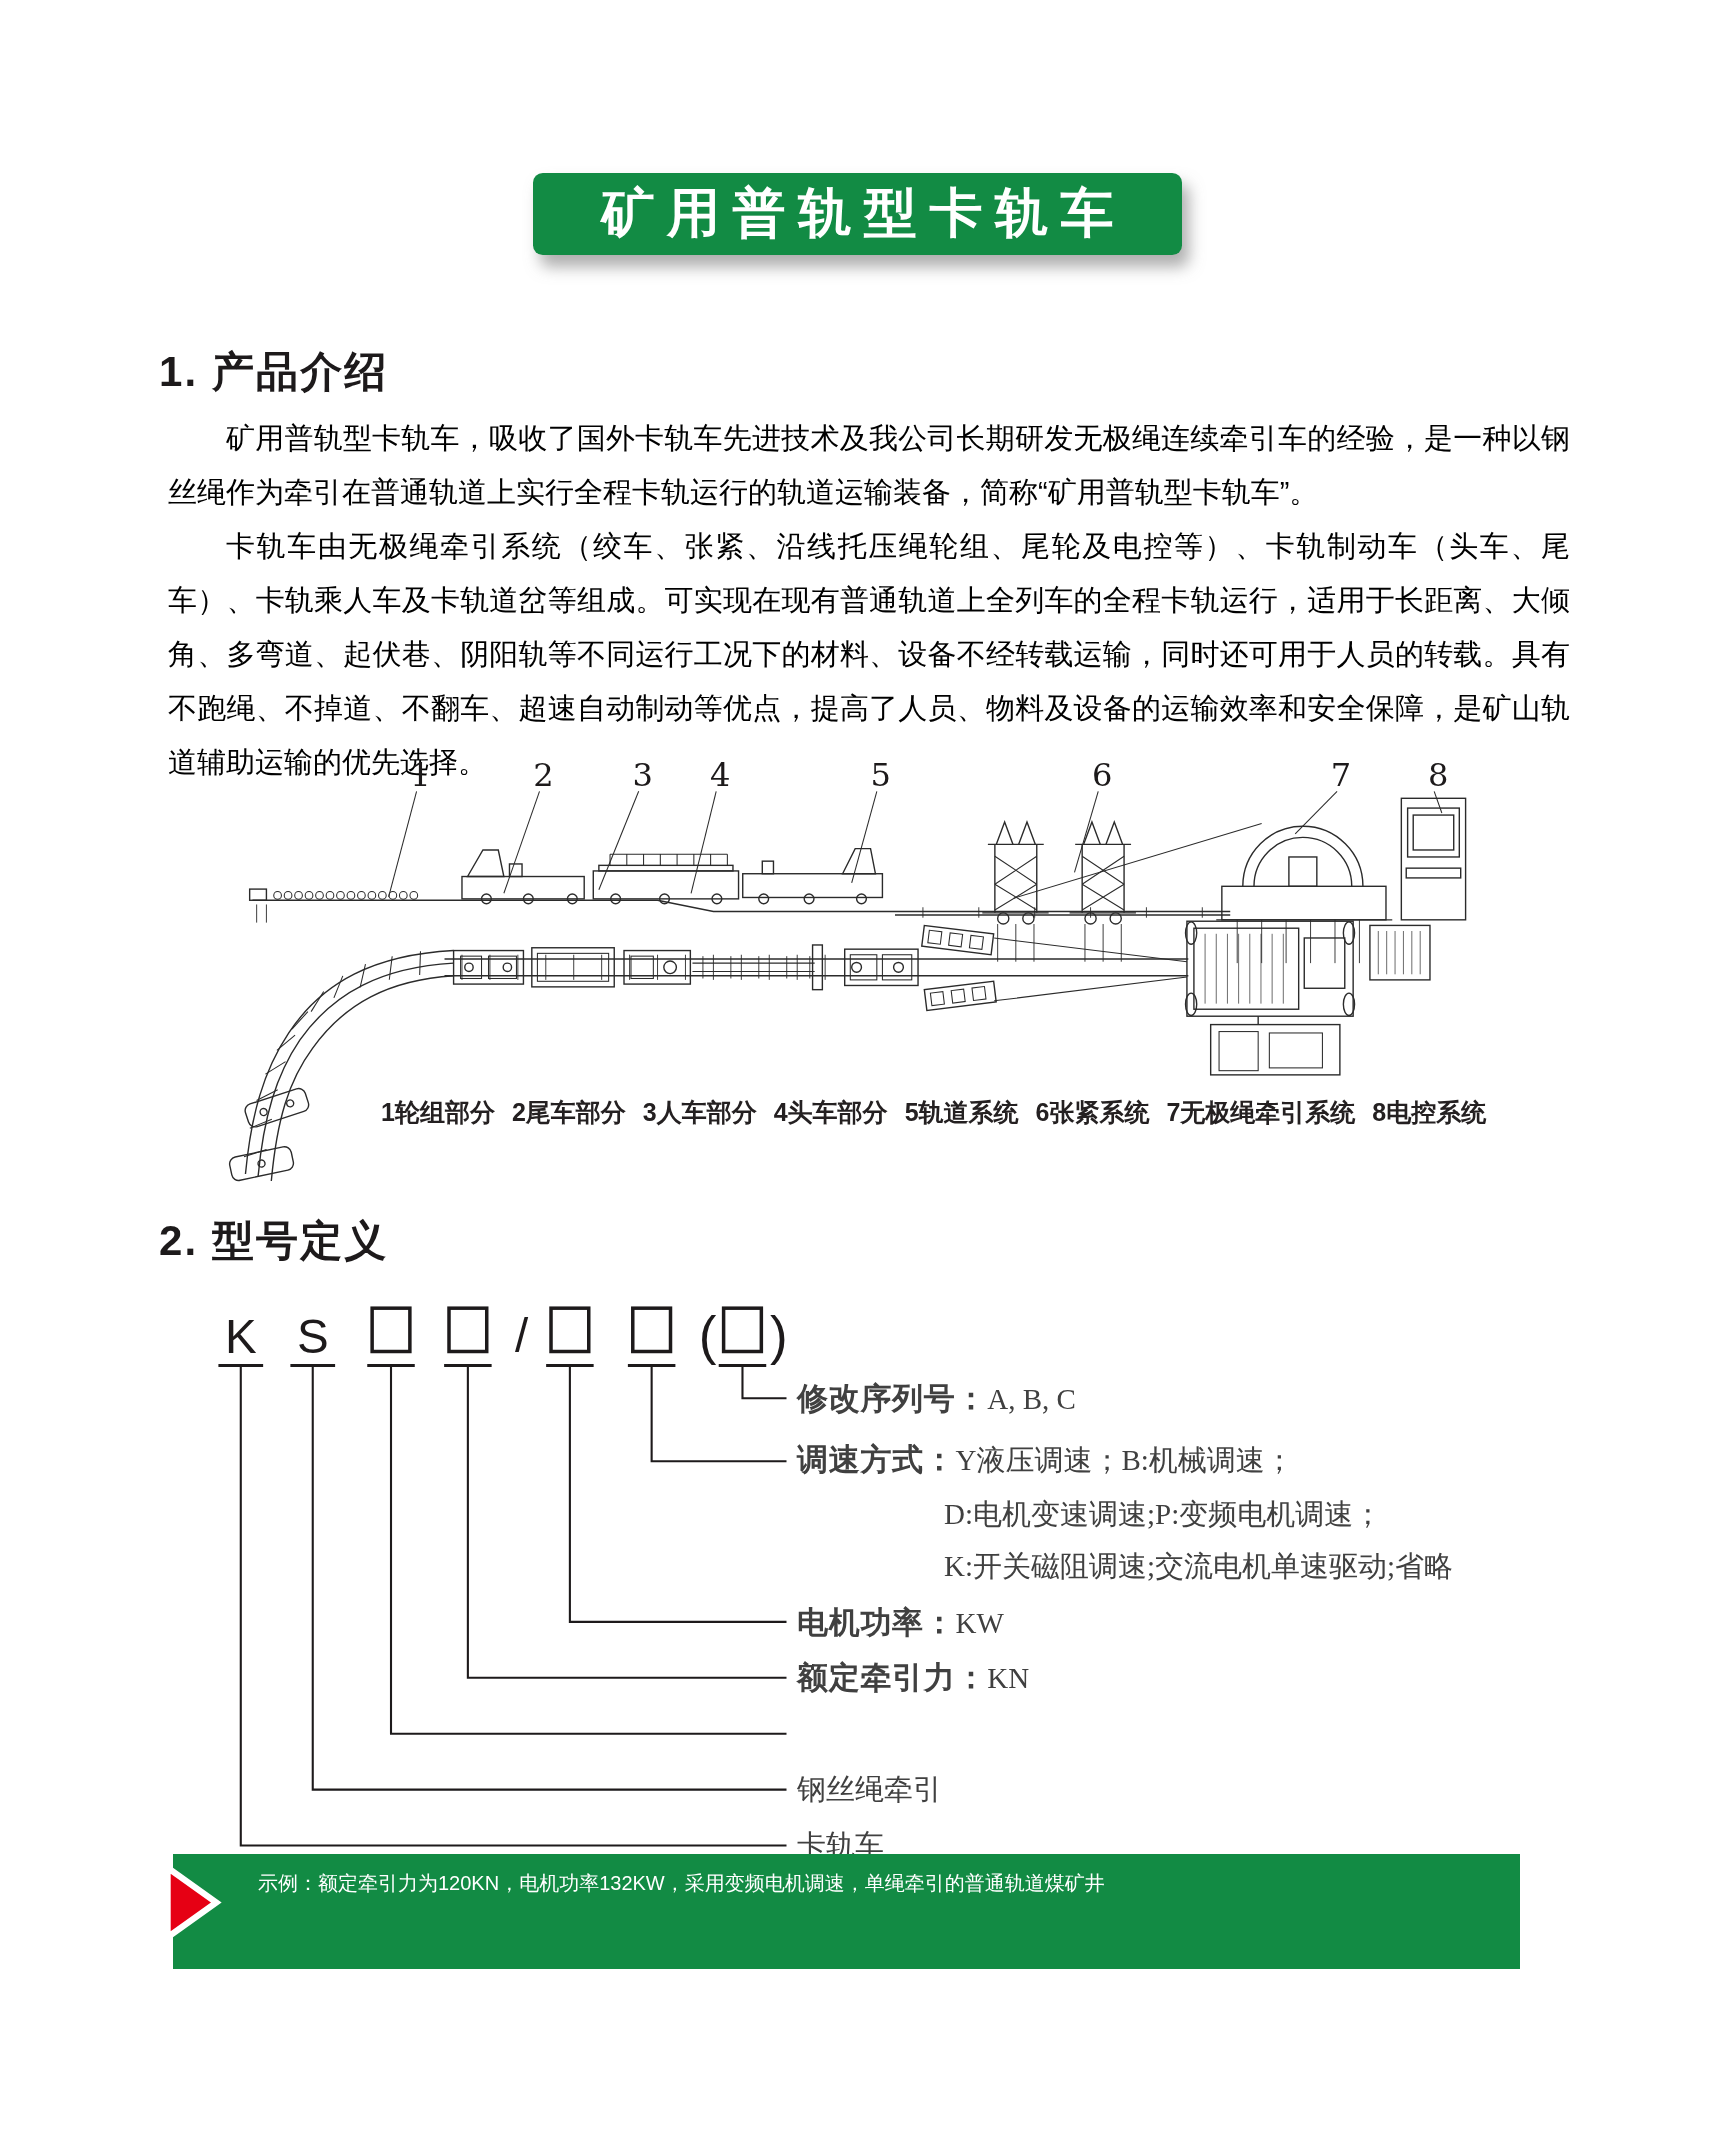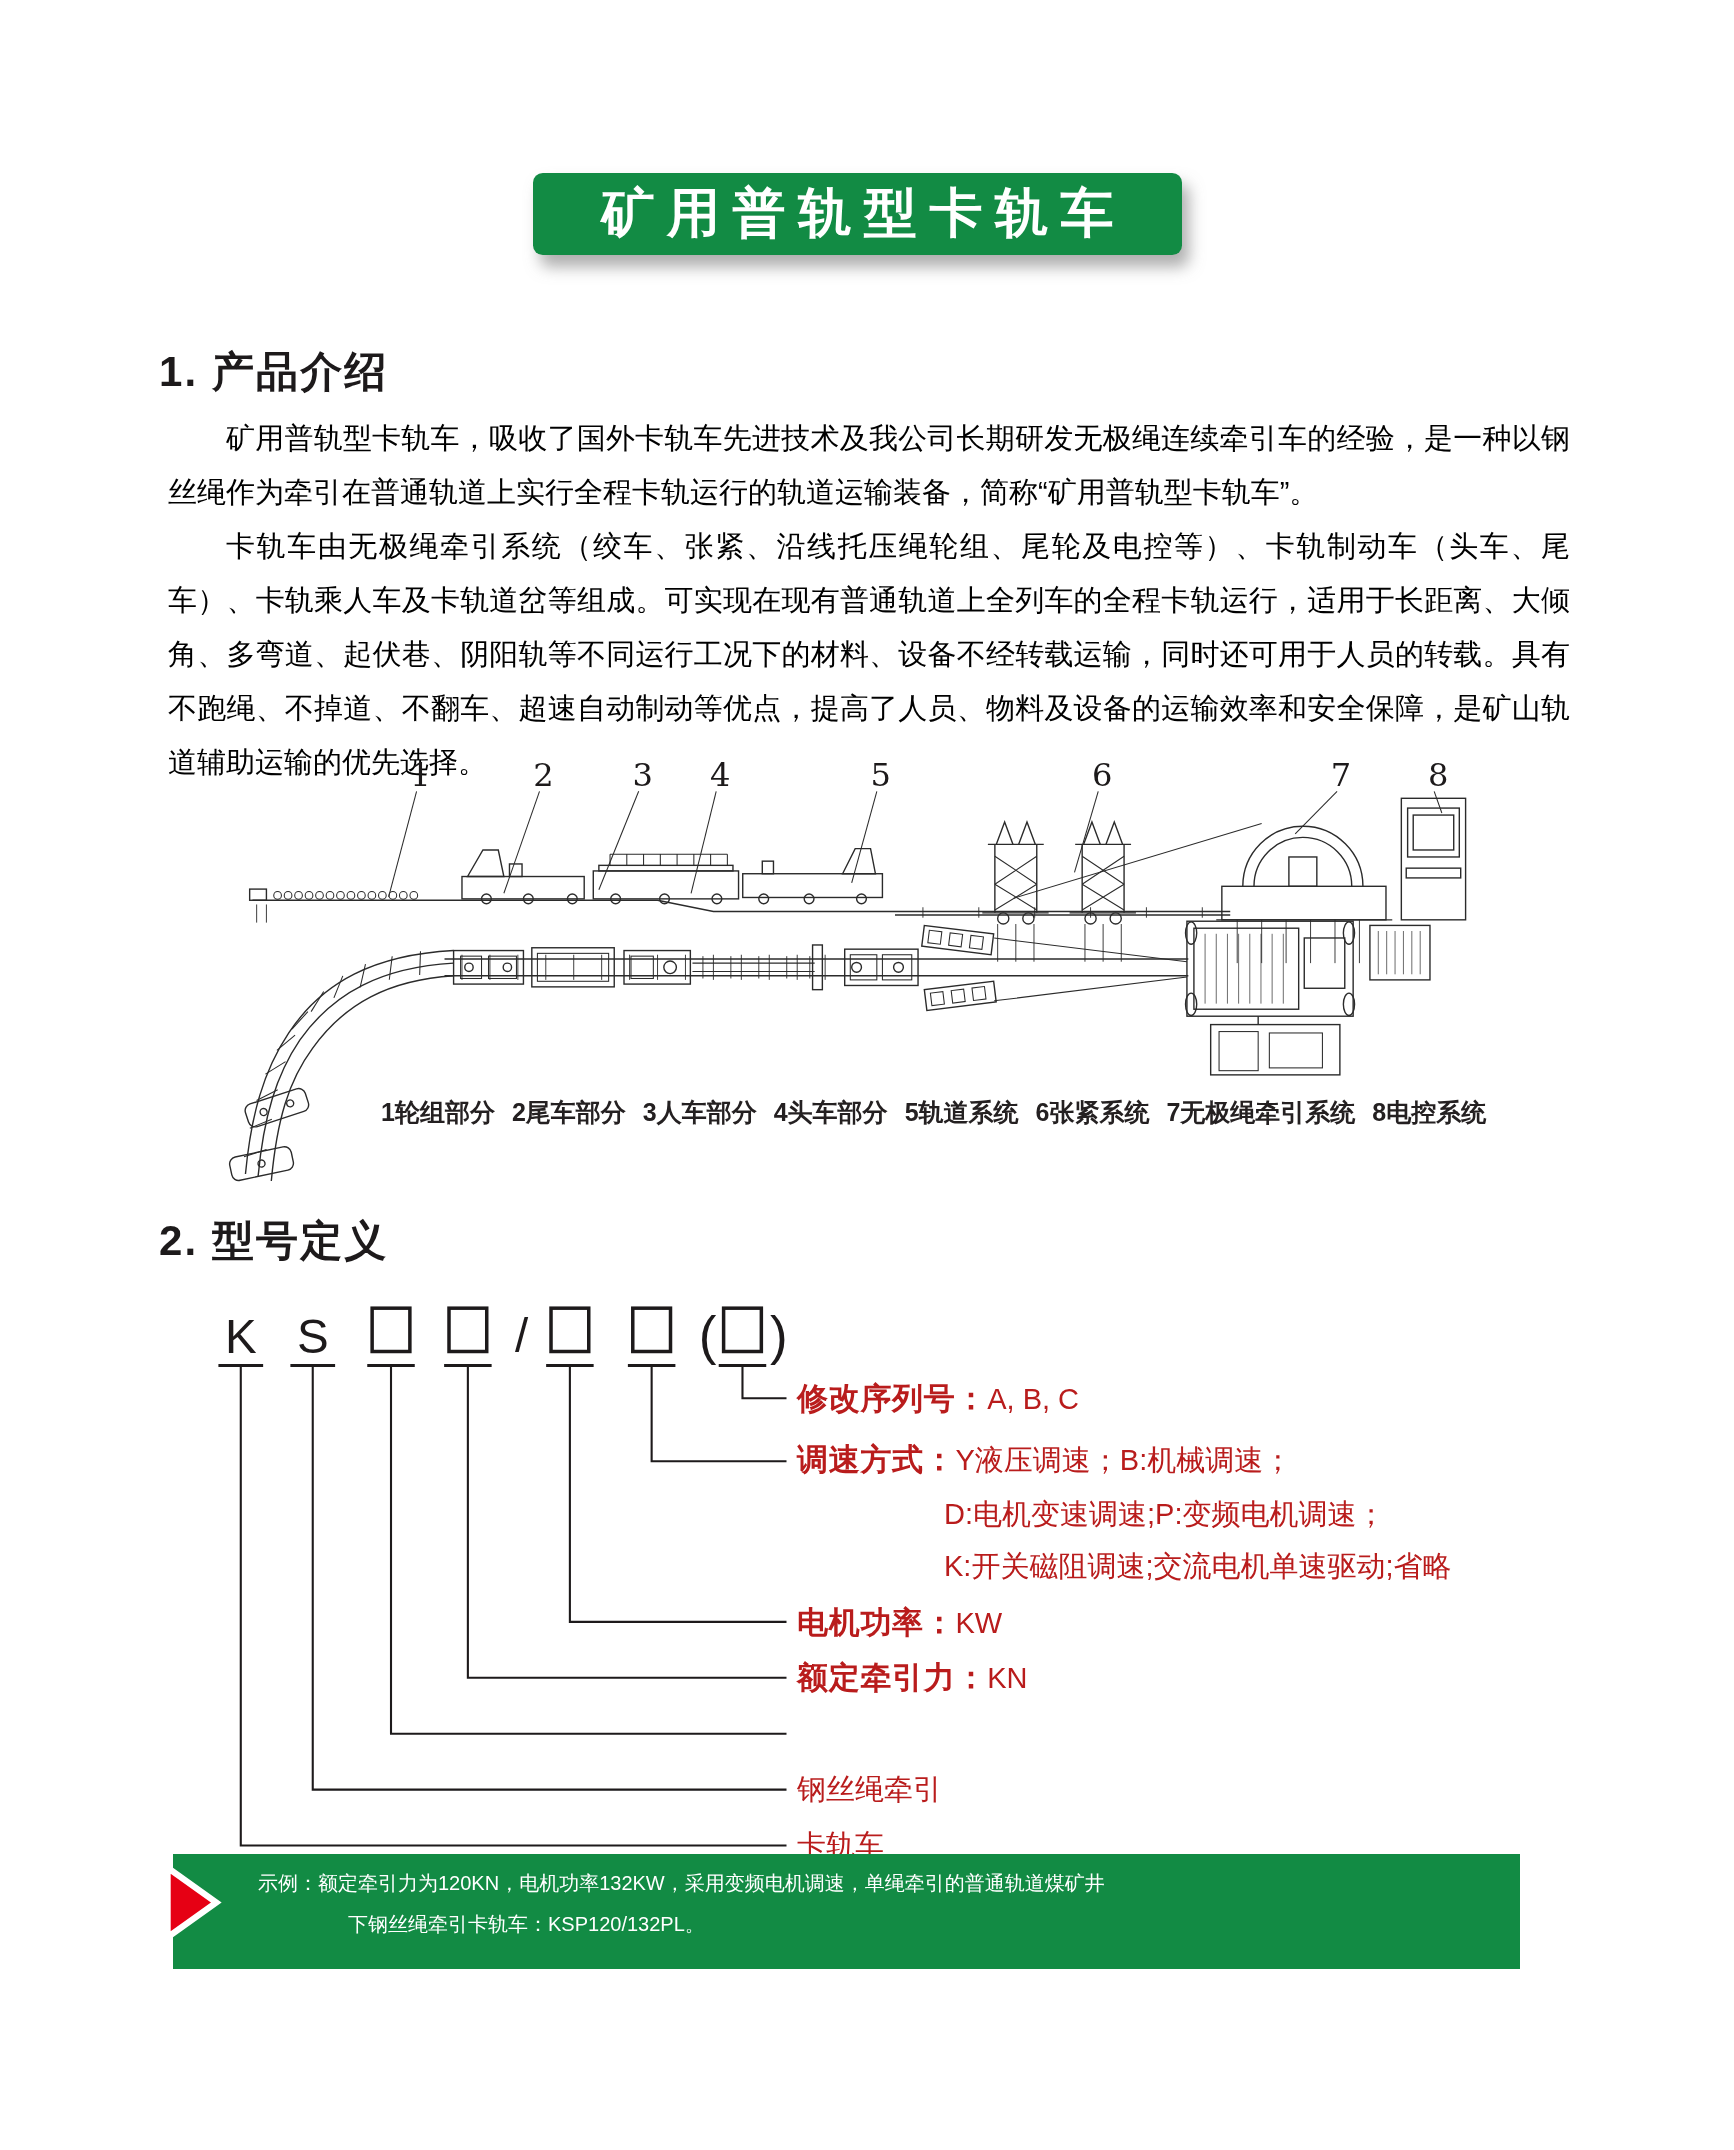--- a/index.html
+++ b/index.html
@@ -34,22 +34,22 @@
   #machinery{position:absolute;left:210px;top:755px;}
   
   .diagram-caption{
     position:absolute;left:381px;top:1096px;display:flex;gap:17px;
     font-size:25px;font-weight:bold;color:#242021;white-space:nowrap;
   }
   
   #model-figure{position:absolute;left:210px;top:1297px;}
   
   .mrow{
-    position:absolute;left:797px;white-space:nowrap;font-size:29px;color:#b91c1c;
-    height:39px;line-height:39px;
+    position:absolute;left:797px;white-space:nowrap;font-size:29px;color:#404040;
+    height:39px;line-height:39px;font-family:Liberation Serif, serif;
   }
   .mrow .lbl{font-weight:bold;font-size:31px;letter-spacing:0.7px;}
   .mrow .val{font-weight:normal;}
   .mrow.cont{padding-left:147px;}
   
   .example-box{
     position:absolute;left:173px;top:1854px;width:1347px;height:115px;
     display:block;color:#ffffff;font-size:20px;line-height:41px;
     padding-top:9px;box-sizing:border-box;
   }
@@ -335,20 +335,19 @@
   </div>
   <div class="mrow" style="top:1770px;">
     <span class="val">钢丝绳牵引</span>
   </div>
   <div class="mrow" style="top:1826px;">
     <span class="val">卡轨车</span>
   </div>
 
   <div class="example-box" style="background:#128b44;">
     <span class="l1">示例：额定牵引力为120KN，电机功率132KW，采用变频电机调速，单绳牵引的普通轨道煤矿井</span>
-    <span class="l2">下钢丝绳牵引卡轨车：KSP120/132PL。</span>
   </div>
   <svg class="example-arrow" width="64" height="77" viewBox="0 0 92 110">
     <polygon points="8,5 8,105 78,55" fill="#e60014" stroke="#ffffff" stroke-width="9"></polygon>
   </svg>
 
 </div>
 
 
 </body></html>

